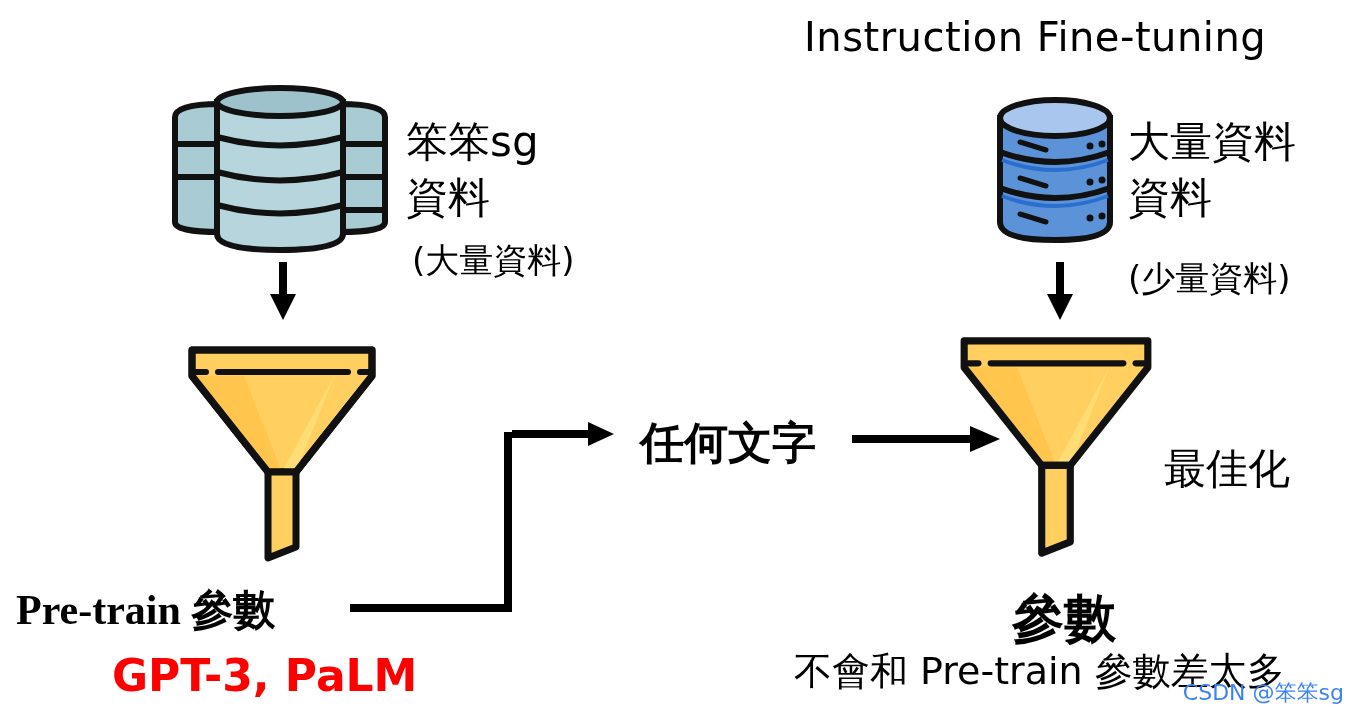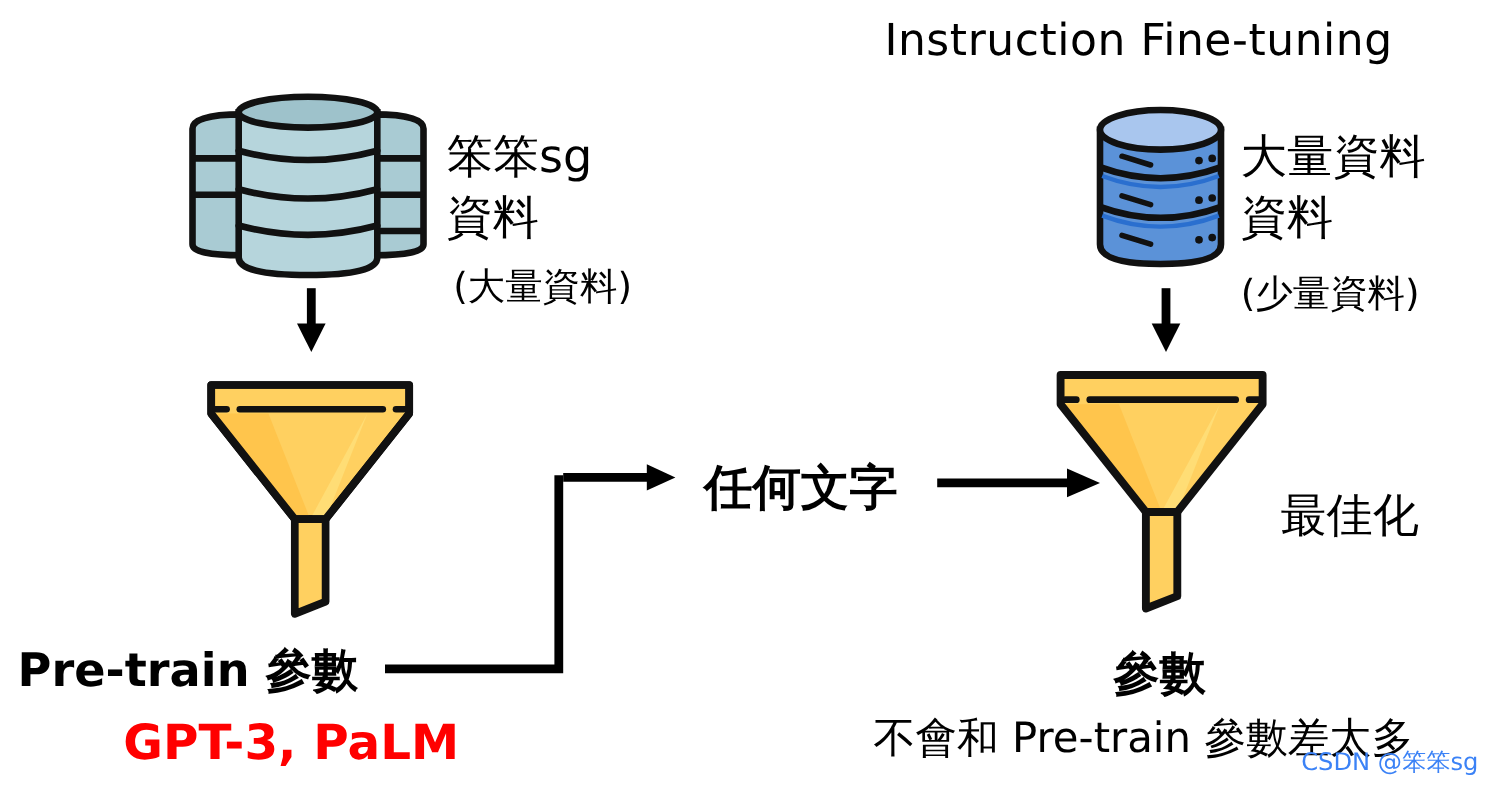--- a/index.html
+++ b/index.html
@@ -59,21 +59,21 @@
   <path d="M150 34 L112 130 L98 130 Z" fill="#ffe07a" opacity="0.8"></path>
   <path d="M8 8 L188 8 L188 34 L112 130 L84 130 L8 34 Z" fill="none" stroke="#111" stroke-width="7" stroke-linejoin="round"></path>
   <path d="M84 130 L112 130 L112 205 L84 216 Z" fill="#ffd060" stroke="#111" stroke-width="7" stroke-linejoin="round"></path>
   <g stroke="#111" stroke-width="6" stroke-linecap="round">
     <line x1="12" y1="30" x2="22" y2="30"></line>
     <line x1="34" y1="30" x2="164" y2="30"></line>
     <line x1="176" y1="30" x2="186" y2="30"></line>
   </g>
 </svg>
 
-<div class="abs bold-label" style="left:16px;top:582px;font-size:42px;">Pre-train 參數</div>
+<div class="abs bold-label" style="left:16px;top:582px;font-size:42px;font-family:Liberation Serif, serif;">Pre-train 參數</div>
 <div class="abs bold-label red" style="left:112px;top:650px;font-size:44px;">GPT-3, PaLM</div>
 
 <svg style="left:350px;top:420px;" width="270" height="196">
   <polyline points="0,188 158,188 158,12" fill="none" stroke="#000" stroke-width="8"></polyline>
   <line x1="162" y1="14" x2="244" y2="14" stroke="#000" stroke-width="8"></line>
   <polygon points="238,2 264,14 238,26" fill="#000"></polygon>
 </svg>
 
 <div class="abs bold-label" style="left:640px;top:414px;font-size:44px;">任何文字</div>
 
@@ -105,21 +105,21 @@
       <circle cx="108" cy="86" r="3.5"></circle>
     <circle cx="96" cy="124" r="3.5"></circle>
       <circle cx="108" cy="122" r="3.5"></circle>
   </g>
 </svg>
 
 <div class="abs cjk-label" style="left:1128px;top:114px;">
   <div>大量資料</div>
   <div>資料</div>
 </div>
-<div class="abs cjk-sub" style="left:1128px;top:244px;text-align:center;">(少量資料)</div>
+<div class="abs cjk-sub" style="left:1128px;top:256px;text-align:center;">(少量資料)</div>
 
 <svg style="left:1045px;top:262px;" width="30" height="60">
   <rect x="11" y="0" width="8" height="34" fill="#000"></rect>
   <polygon points="2,32 28,32 15,58" fill="#000"></polygon>
 </svg>
 
 <svg style="left:956px;top:330px;" width="200" height="230" viewBox="0 0 196 220">
   <path d="M8 8 L188 8 L188 34 L112 130 L84 130 L8 34 Z" fill="#ffd060"></path>
   <path d="M60 34 L98 130 L84 130 L8 34 Z" fill="#ffc247" opacity="0.8"></path>
   <path d="M150 34 L112 130 L98 130 Z" fill="#ffe07a" opacity="0.8"></path>
@@ -127,16 +127,16 @@
   <path d="M84 130 L112 130 L112 205 L84 216 Z" fill="#ffd060" stroke="#111" stroke-width="7" stroke-linejoin="round"></path>
   <g stroke="#111" stroke-width="6" stroke-linecap="round">
     <line x1="12" y1="30" x2="22" y2="30"></line>
     <line x1="34" y1="30" x2="164" y2="30"></line>
     <line x1="176" y1="30" x2="186" y2="30"></line>
   </g>
 </svg>
 
 <div class="abs cjk-label" style="left:1164px;top:398px;margin-top:43px;">最佳化</div>
 
-<div class="abs bold-label" style="left:1012px;top:584px;font-size:42px;font-family:Liberation Serif, serif;">參數</div>
+<div class="abs bold-label" style="left:1012px;top:584px;font-size:52px;font-family:Liberation Serif, serif;">參數</div>
 <div class="abs" style="left:794px;top:646px;font-size:38px;white-space:nowrap;">不會和 Pre-train 參數差太多</div>
 
 <div class="abs watermark">CSDN @笨笨sg</div>
 
 </body></html>

